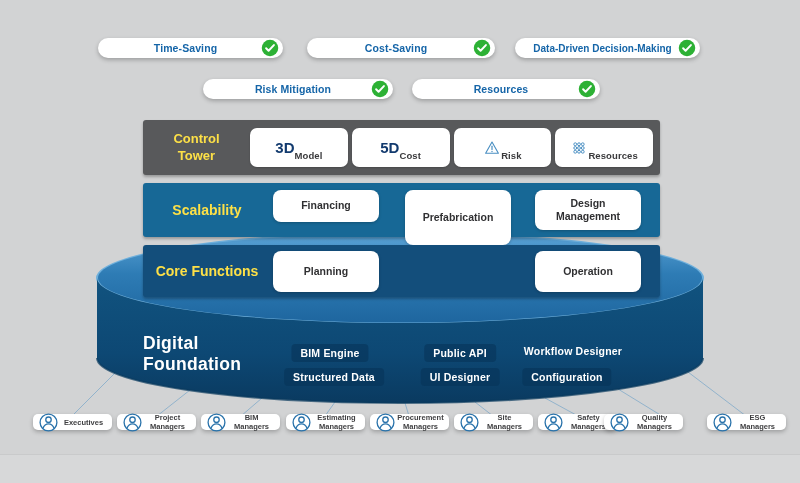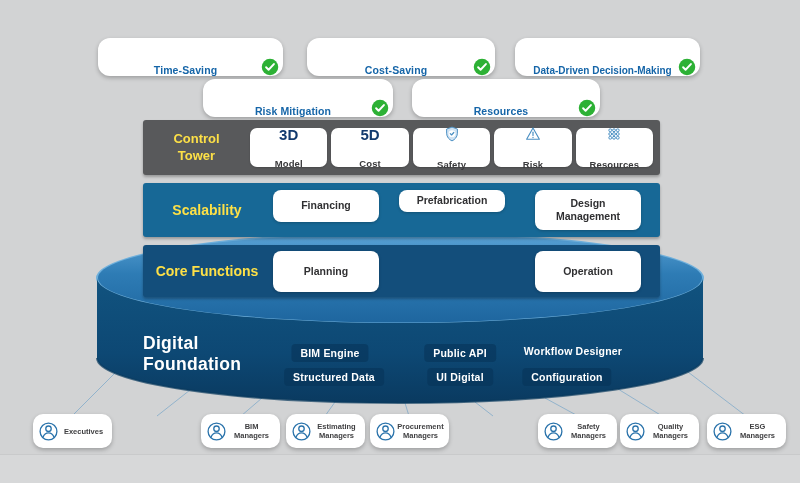--- a/index.html
+++ b/index.html
@@ -2,22 +2,22 @@
 <html><head>
 <meta charset="utf-8">
 <style>
   html,body{margin:0;padding:0}
   .stage{position:relative;width:800px;height:483px;background:#d2d3d4;overflow:hidden;
          font-family:"Liberation Sans",sans-serif;}
   .floor{position:absolute;left:0;top:454px;width:800px;height:29px;background:#d7d8d9;
          border-top:1px solid #c9cacb}
 
   
-  .benefit{position:absolute;top:38px;height:38px;background:#fff;border-radius:12px;
-           display:flex;align-items:flex-end;box-shadow:0 2px 4px rgba(0,0,0,.25);padding:0 4px 0 12px;box-sizing:border-box}
+  .benefit{position:absolute;top:38px;height:20px;background:#fff;border-radius:12px;
+           display:flex;align-items:center;box-shadow:0 2px 4px rgba(0,0,0,.25);padding:0 4px 0 12px;box-sizing:border-box}
   .benefit .lbl{flex:1;text-align:center;font-weight:bold;font-size:10.5px;color:#1565a8;letter-spacing:.1px}
   .benefit .chk{width:18px;height:18px;flex:0 0 18px}
   .b1{left:98px;width:185px}
   .b2{left:307px;width:188px}
   .b3{left:515px;width:185px}
   .b3 .lbl{font-size:10px;letter-spacing:0}
   .b4{left:203px;top:79px;width:190px}
   .b5{left:412px;top:79px;width:188px}
 
   
@@ -25,54 +25,54 @@
   .bar-control{top:120px;height:55px;background:#58595b;z-index:3}
   .bar-scal{top:183px;height:54px;background:#176896;z-index:3}
   .bar-core{top:245px;height:52px;background:#134e7b;z-index:3}
   .bar-label{position:absolute;left:0;top:0;height:100%;display:flex;flex-direction:column;
              align-items:center;justify-content:center;color:#fde047;font-weight:bold}
   .bar-control .bar-label{width:107px;font-size:13px;line-height:1.25}
   .bar-scal .bar-label{width:128px;font-size:14px}
   .bar-core .bar-label{width:128px;font-size:14px}
 
   .ct-cards{position:absolute;left:107px;top:8px;right:7px;bottom:8px;display:flex;gap:4px}
-  .ct-card{flex:1;background:#fff;border-radius:7px;display:flex;flex-direction:column;
+  .ct-card{flex:1;background:#fff;border-radius:7px;display:flex;flex-direction:row;
            align-items:center;justify-content:center;box-shadow:0 1px 2px rgba(0,0,0,.2)}
   .ct-code{font-size:15px;font-weight:800;color:#123a6e;line-height:1}
   .ct-lbl{font-size:9.5px;font-weight:600;color:#3a3a3c;margin-top:16px;letter-spacing:.1px}
   .ct-icon{height:18px;display:flex;align-items:center;justify-content:center}
 
   .wcard{position:absolute;background:#fff;border-radius:8px;display:flex;align-items:center;
          justify-content:center;text-align:center;font-size:10.5px;font-weight:600;color:#303032;
          box-shadow:0 1px 3px rgba(0,0,0,.22);line-height:1.25;padding:0 10px;box-sizing:border-box}
   .s1{left:130px;top:7px;width:106px;height:32px}
-  .s2{left:256px;top:7px;width:106px;height:22px}
+  .s2{left:262px;top:7px;width:106px;height:55px}
   .s3{left:392px;top:7px;width:106px;height:40px}
   .c1{left:130px;top:6px;width:106px;height:41px}
   .c2{left:262px;top:6px;width:106px;height:41px}
   .c3{left:392px;top:6px;width:106px;height:41px}
 
   
   .cyl{position:absolute;left:0;top:0;z-index:1}
 
   .df-title{position:absolute;left:143px;top:333px;width:152px;color:#fff;
             font-weight:800;font-size:17.5px;line-height:21px;letter-spacing:.3px;z-index:2}
   .chip{position:absolute;transform:translate(-50%,-50%);background:rgba(7,51,88,.6);color:#fff;
         font-weight:bold;font-size:10.5px;padding:3px 9px;border-radius:4px;white-space:nowrap;
         letter-spacing:.2px;z-index:2}
   .chip.plain{background:none;padding:0}
 
   
-  .role{position:absolute;top:414px;width:79px;height:34px;background:#fff;border-radius:10px;
+  .role{position:absolute;top:414px;width:79px;height:16px;background:#fff;border-radius:5px;
         box-shadow:0 2px 4px rgba(0,0,0,.25);display:flex;align-items:center;
         padding:0 4px 0 5px;box-sizing:border-box;z-index:4}
   .role .ric{flex:0 0 21px;height:21px}
   .role .rlbl{flex:1;text-align:center;font-size:7.5px;font-weight:600;color:#3f3f41;line-height:1.2}
   .r1{left:33px}.r2{left:117px}.r3{left:201px}.r4{left:286px}.r5{left:370px}
-  .r6{left:454px}.r7{left:538px}.r8{left:620px}.r9{left:707px}
+  .r6{left:454px}.r7{left:538px}.r8{left:604px}.r9{left:707px}
 
   .hidden-defs{position:absolute;width:0;height:0;overflow:hidden}
 </style>
 </head>
 <body>
 
 <svg class="hidden-defs" aria-hidden="true">
   <defs>
     <symbol id="sym-check" viewBox="0 0 24 24">
       <circle cx="12" cy="12" r="11" fill="#2db135"></circle>
@@ -163,30 +163,20 @@
         <div class="ct-code">3D</div>
         <div class="ct-lbl">Model</div>
       </div>
       <div class="ct-card">
         <div class="ct-code">5D</div>
         <div class="ct-lbl">Cost</div>
       </div>
       <div class="ct-card">
         <div class="ct-icon">
           <svg width="18" height="18" viewBox="0 0 24 24">
-            <path d="M12 2.8 L19.2 5.4 V11 C19.2 16 15.6 19.6 12 21.2 C8.4 19.6 4.8 16 4.8 11 V5.4 Z" fill="#cfe2f3" stroke="#4a8fc2" stroke-width="1.3"></path>
-            <circle cx="12" cy="11.5" r="4.6" fill="#ffffff"></circle>
-            <path d="M9.7 11.6l1.7 1.7 3-3.3" stroke="#4a8fc2" stroke-width="1.6" fill="none" stroke-linecap="round" stroke-linejoin="round"></path>
-          </svg>
-        </div>
-        <div class="ct-lbl">Safety</div>
-      </div>
-      <div class="ct-card">
-        <div class="ct-icon">
-          <svg width="18" height="18" viewBox="0 0 24 24">
             <path d="M12 4 L20.5 19 H3.5 Z" fill="none" stroke="#4a8fc2" stroke-width="1.5" stroke-linejoin="round"></path>
             <line x1="12" y1="9.5" x2="12" y2="14" stroke="#4a8fc2" stroke-width="1.6" stroke-linecap="round"></line>
             <circle cx="12" cy="16.6" r="0.9" fill="#4a8fc2"></circle>
           </svg>
         </div>
         <div class="ct-lbl">Risk</div>
       </div>
       <div class="ct-card">
         <div class="ct-icon">
           <svg width="18" height="18" viewBox="0 0 24 24">
@@ -222,47 +212,59 @@
   </div>
 
   <div class="df-title">
     <div>Digital</div>
     <div>Foundation</div>
   </div>
   <div class="chip" style="left:330px;top:353px">BIM Engine</div>
   <div class="chip" style="left:460px;top:353px">Public API</div>
   <div class="chip plain" style="left:573px;top:351px">Workflow Designer</div>
   <div class="chip" style="left:334px;top:377px">Structured Data</div>
-  <div class="chip" style="left:460px;top:377px">UI Digital</div>
+  <div class="chip" style="left:460px;top:377px">UI Designer</div>
   <div class="chip" style="left:567px;top:377px">Configuration</div>
 
   <div class="role r1">
     <svg class="ric">
         <use href="#sym-person"></use>
       </svg>
     <div class="rlbl">Executives</div>
   </div>
+  <div class="role r2">
+    <svg class="ric">
+        <use href="#sym-person"></use>
+      </svg>
+    <div class="rlbl">Project Managers</div>
+  </div>
   <div class="role r3">
     <svg class="ric">
         <use href="#sym-person"></use>
       </svg>
     <div class="rlbl">BIM Managers</div>
   </div>
   <div class="role r4">
     <svg class="ric">
         <use href="#sym-person"></use>
       </svg>
     <div class="rlbl">Estimating Managers</div>
   </div>
   <div class="role r5">
     <svg class="ric">
         <use href="#sym-person"></use>
       </svg>
     <div class="rlbl">Procurement Managers</div>
   </div>
+  <div class="role r6">
+    <svg class="ric">
+        <use href="#sym-person"></use>
+      </svg>
+    <div class="rlbl">Site Managers</div>
+  </div>
   <div class="role r7">
     <svg class="ric">
         <use href="#sym-person"></use>
       </svg>
     <div class="rlbl">Safety Managers</div>
   </div>
   <div class="role r8">
     <svg class="ric">
         <use href="#sym-person"></use>
       </svg>

